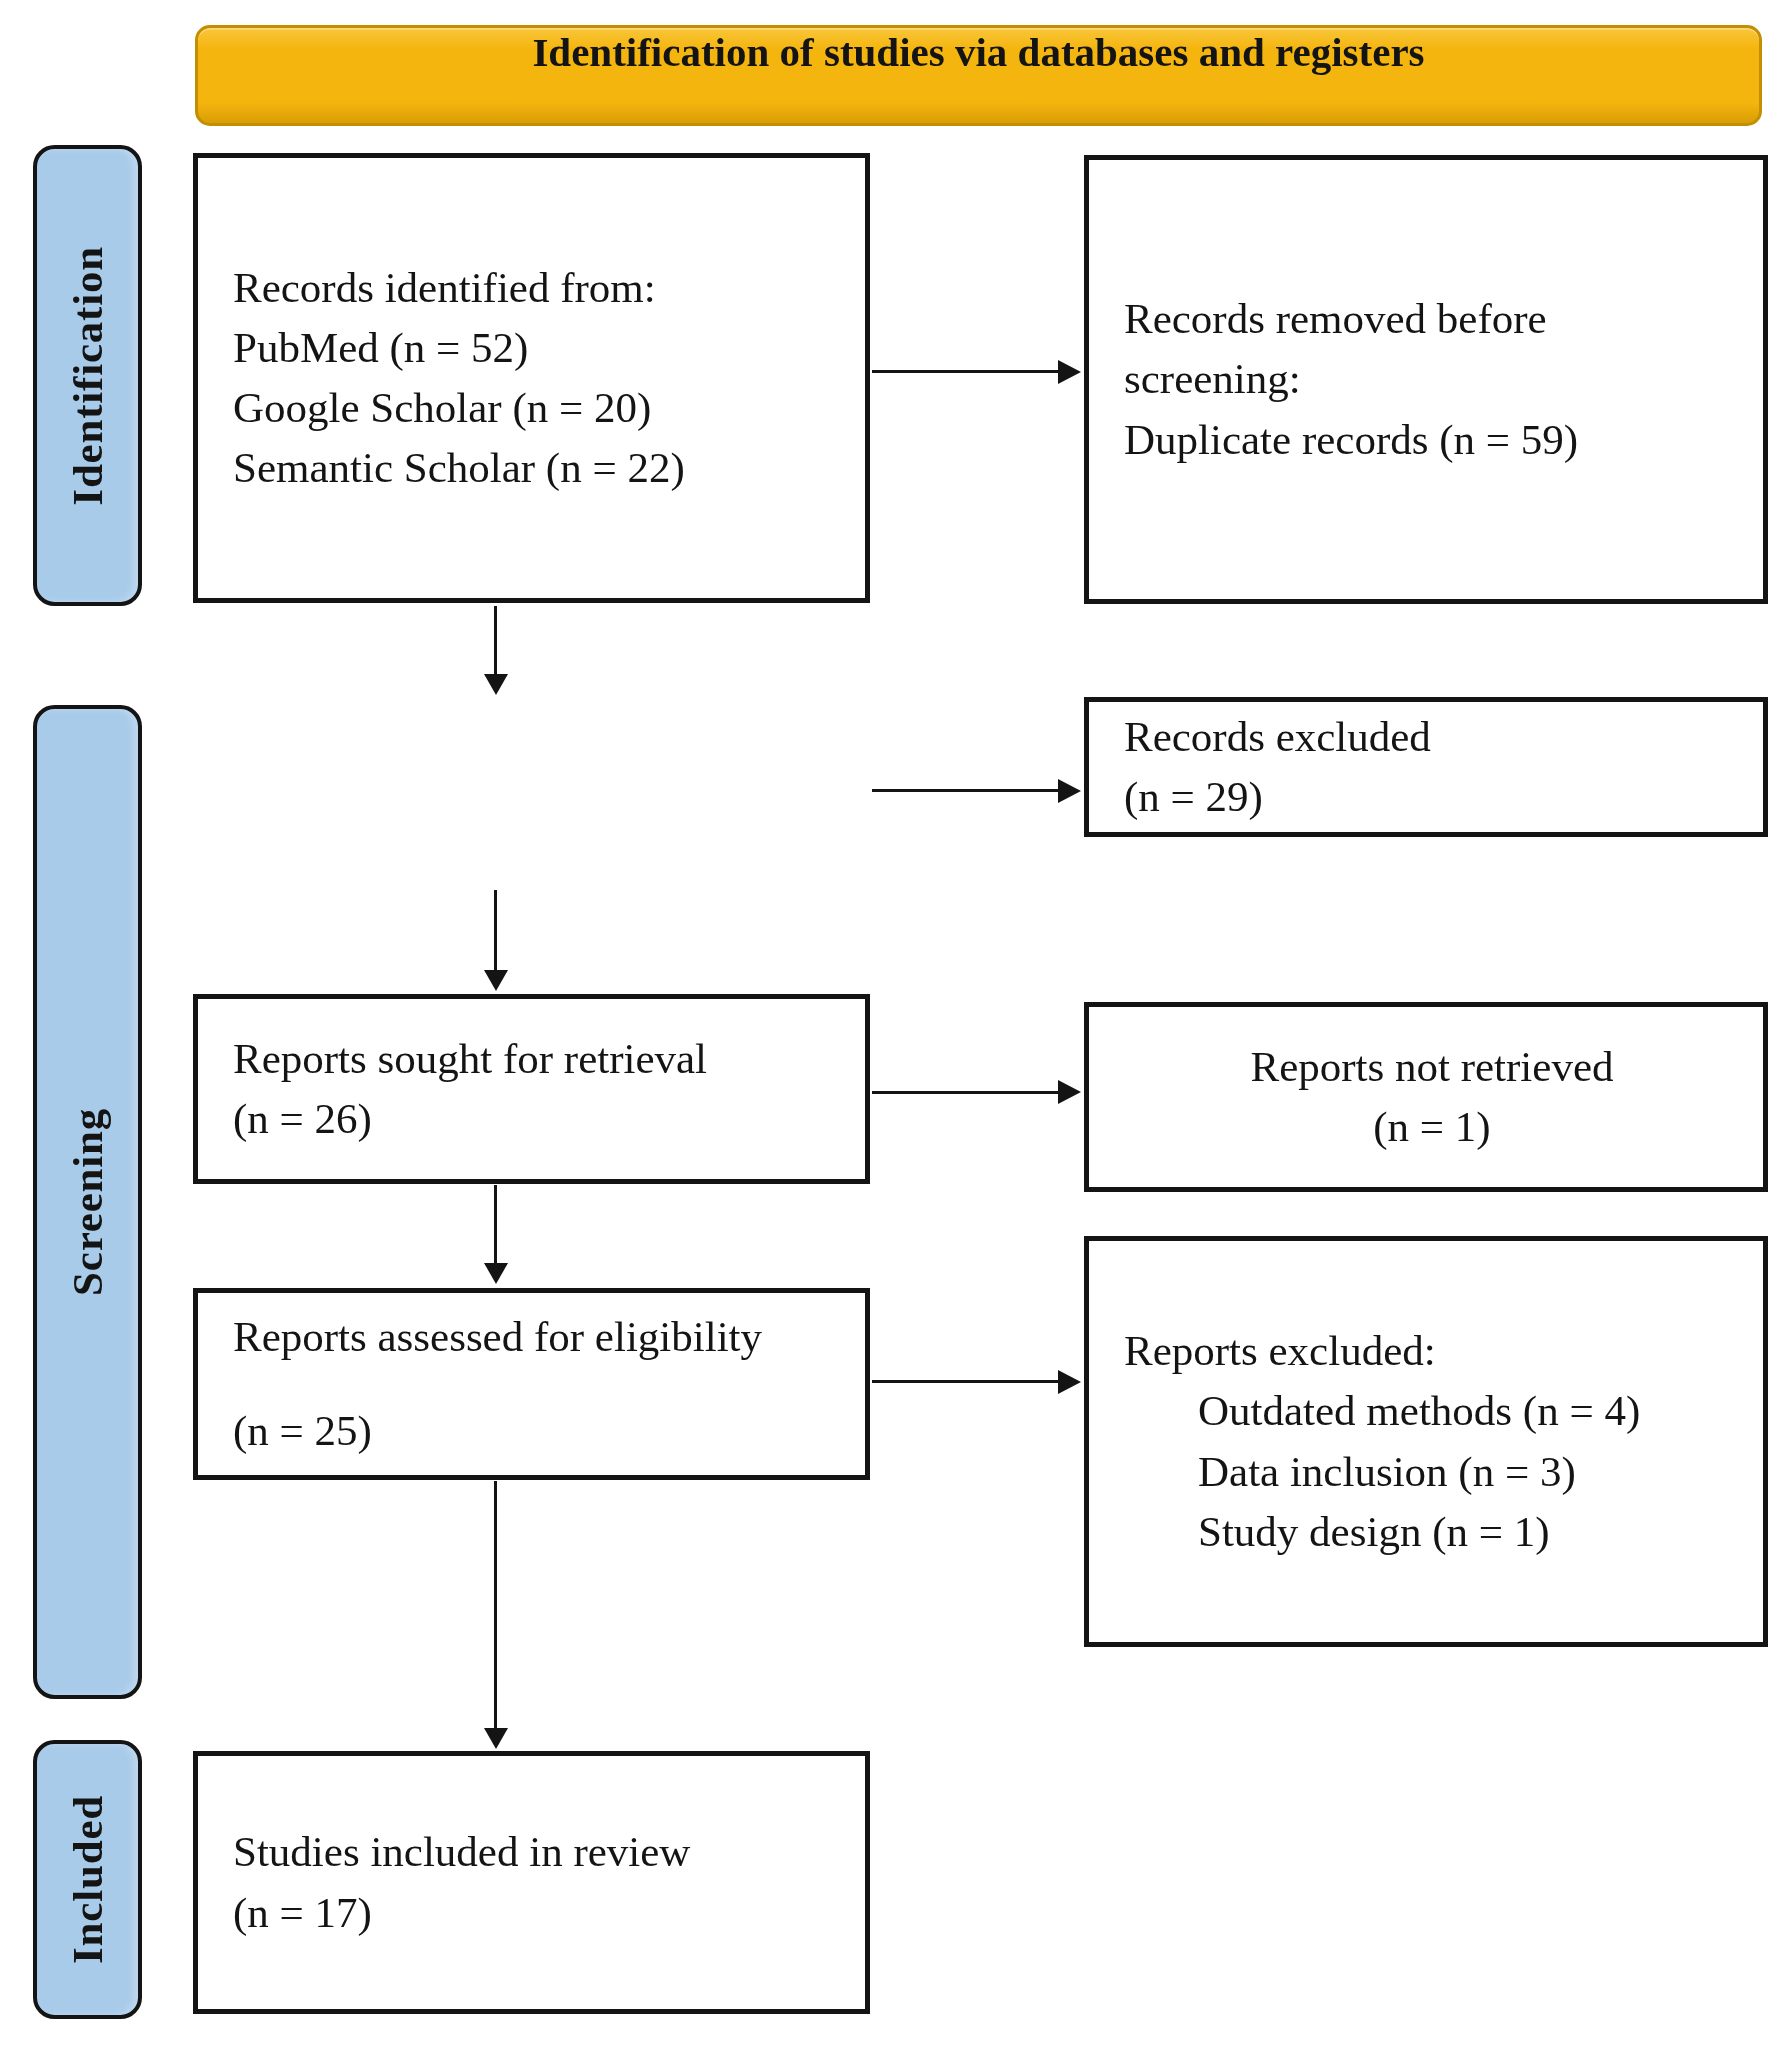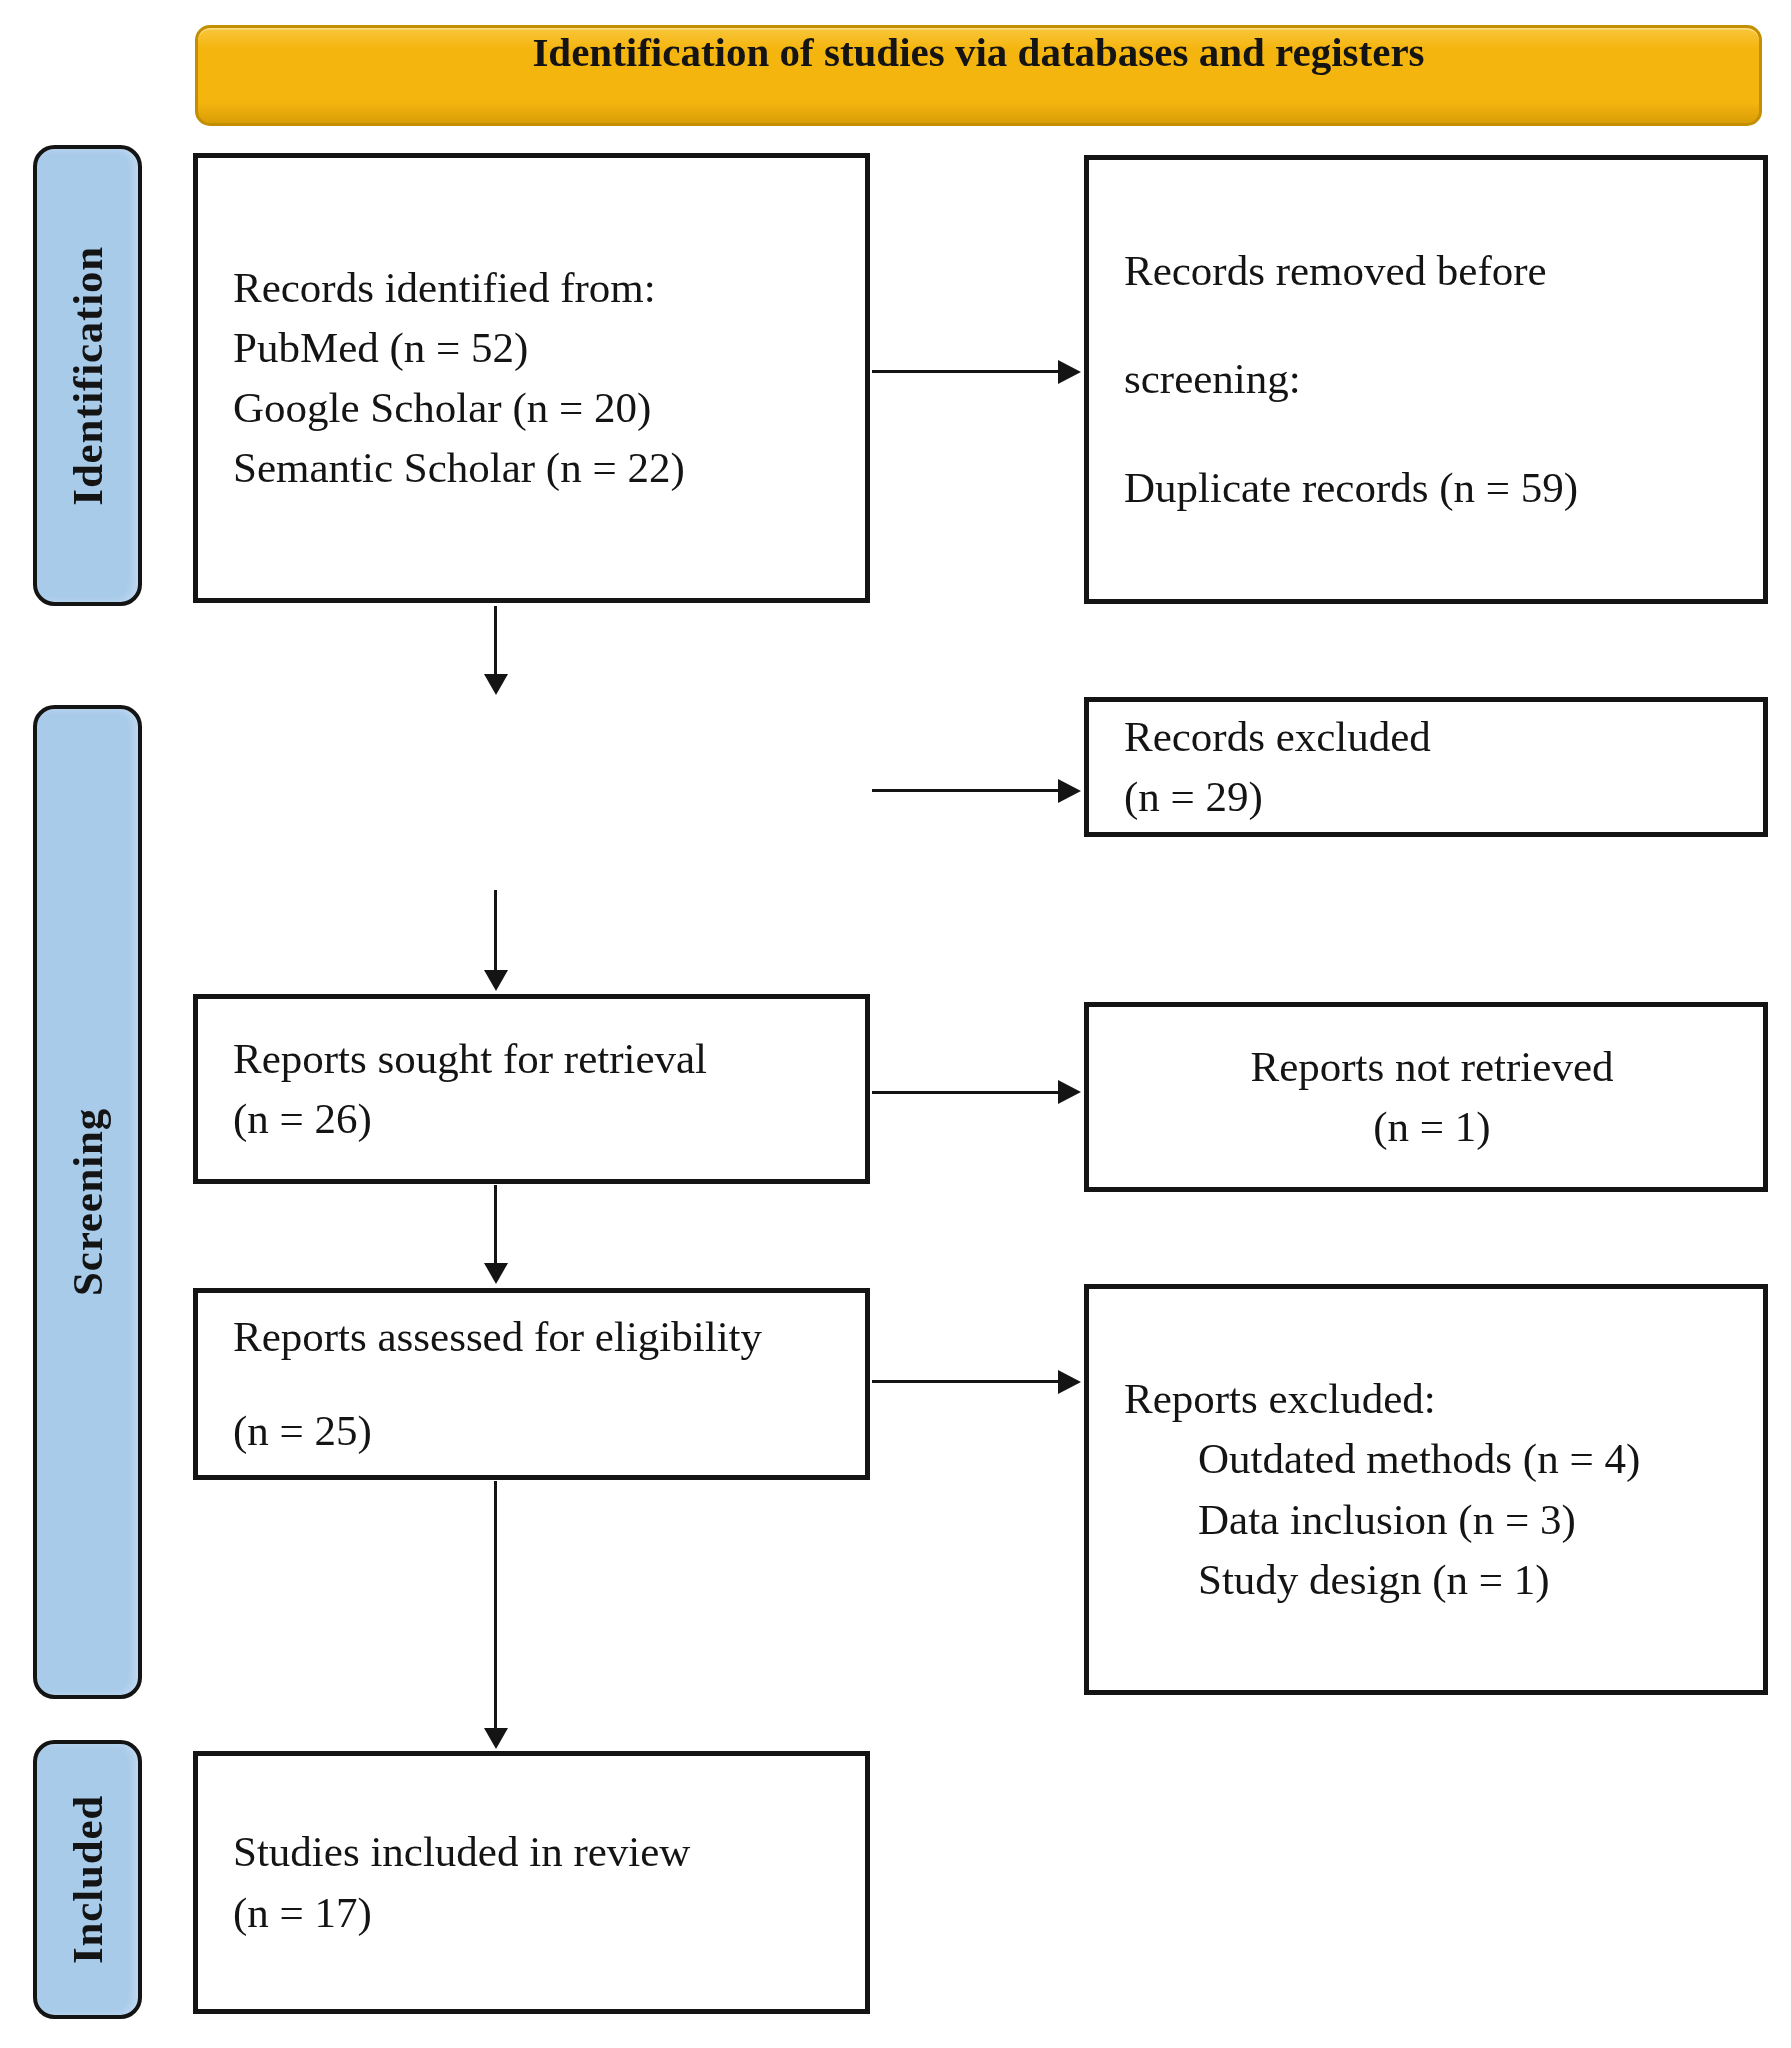--- a/index.html
+++ b/index.html
@@ -54,24 +54,24 @@
   }
   .fbox .bline{white-space:nowrap;}
   .fbox .indent{padding-left:74px;}
   .col-left{left:193px;width:677px;}
   .col-right{left:1084px;width:684px;}
   .box-records-identified{top:153px;height:450px;}
   .box-records-screened{top:697px;height:192px;}
   .box-reports-sought{top:994px;height:190px;}
   .box-reports-assessed{top:1288px;height:192px;gap:33px;}
   .box-studies-included{top:1751px;height:263px;}
-  .box-records-removed{top:155px;height:449px;gap:48px;}
+  .box-records-removed{top:155px;height:449px;}
   .box-records-excluded{top:697px;height:140px;}
   .box-reports-not-retrieved{top:1002px;height:190px;align-items:center;}
-  .box-reports-excluded{top:1284px;height:411px;}
+  .box-reports-excluded{top:1236px;height:411px;}
   
   .arrow{position:absolute;}
   .vline{position:absolute;width:3.3px;background:var(--line,#141414);}
   .hline{position:absolute;height:3.3px;background:var(--line,#141414);}
   .head-down{
     position:absolute;width:0;height:0;
     border-left:12.4px solid transparent;border-right:12.4px solid transparent;
     border-top:21.5px solid var(--line,#141414);
   }
   .head-right{

